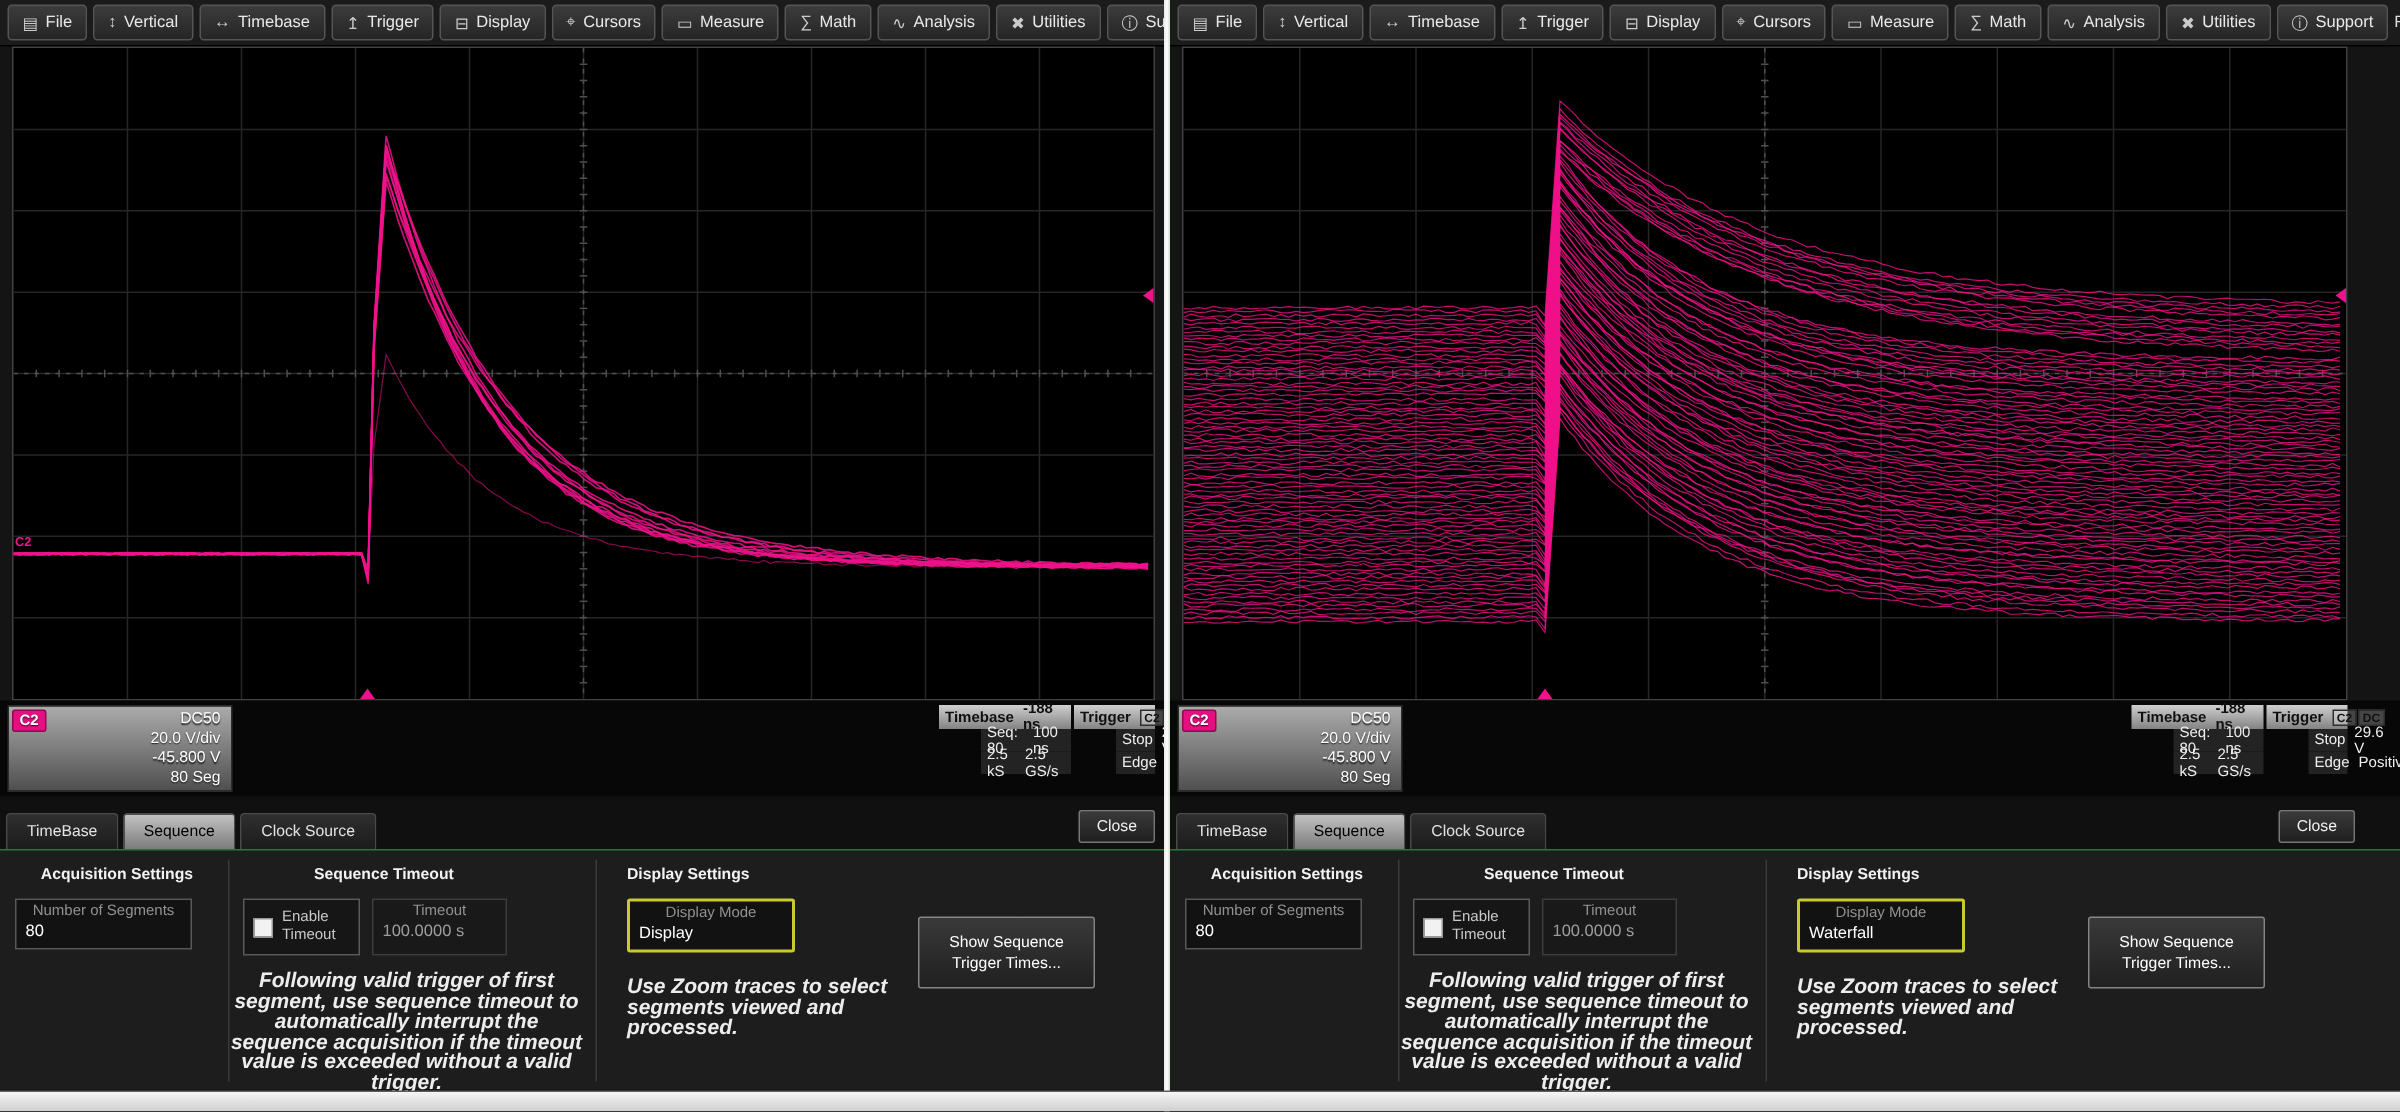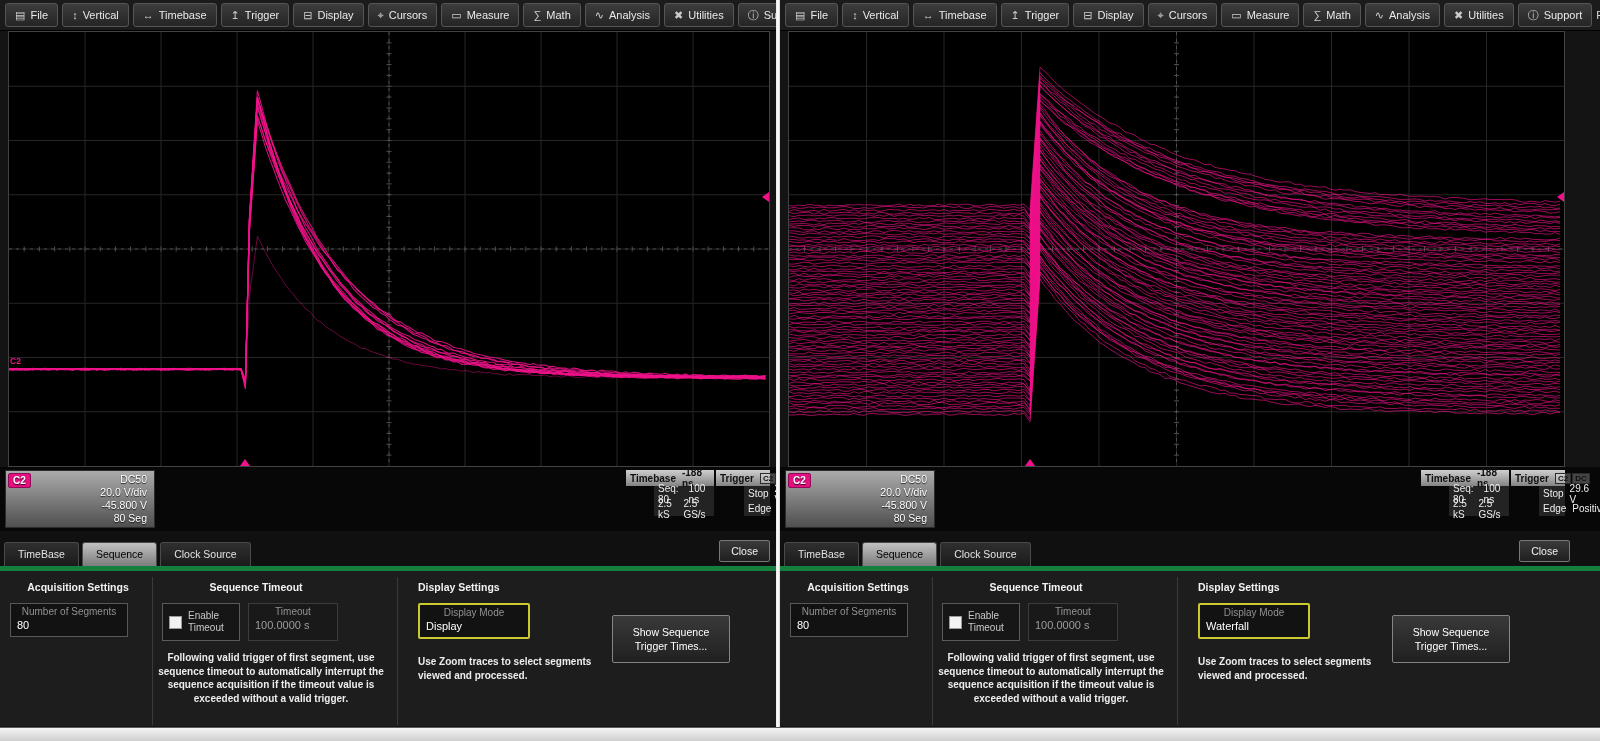--- a/index.html
+++ b/index.html
@@ -69,34 +69,34 @@
          background:linear-gradient(#2f2f2f,#1b1b1b); border:1px solid #4a4a4a; border-bottom:none;
          border-radius:3px 3px 0 0; }
   .tab.selected { background:linear-gradient(#c2c2c2,#7c7c7c); color:#000; font-weight:normal; }
   .close-btn { margin-left:auto; margin-bottom:4px; margin-right:6px; padding:4px 11px;
                font-size:10.5px; color:#f0f0f0; background:linear-gradient(#3a3a3a,#1f1f1f);
                border:1px solid #777; border-radius:2px; }
   .close-right { margin-right:30px; }
 
   
   .dialog { position:absolute; top:566px; left:0; right:0; height:160px; background:#1d1d1d;
-            border-top:5px solid #15803d; }
+            border-top:1px solid #15803d; }
   .vsep { position:absolute; top:6px; height:148px; width:1px; background:#3a3a3a; }
   .dheading { position:absolute; font-size:10.5px; font-weight:bold; color:#f2f2f2; }
   .field { position:absolute; background:#121212; border:1px solid #585858; padding:2px 6px; }
   .flabel { font-size:10px; color:#919191; line-height:12px;text-align:center; }
   .fvalue { font-size:11px; color:#ffffff; line-height:14px; }
   .fvalue.dim { color:#9d9d9d; }
   .combo { border:2px solid #caca2e; border-radius:2px; }
   .chkbtn { position:absolute; display:flex; align-items:center; gap:6px; background:#161616;
             border:1px solid #5a5a5a; padding:4px 6px; }
   .chksq { width:13px; height:13px; background:#f2f2f2; border:1px solid #9a9a9a; }
   .chklabel { font-size:10px; color:#c9c9c9; line-height:12px; }
-  .dnote { position:absolute; font-size:10px; font-weight:bold; color:#ededed;
-           text-align:center; line-height:13.5px; }
+  .dnote { position:absolute; font-size:14px; font-weight:bold; color:#ededed;
+           text-align:center; line-height:13.5px;font-style:italic; }
   .dnote-left { text-align:left; }
   .bigbtn { position:absolute; display:flex; flex-direction:column; align-items:center;
             justify-content:center; background:linear-gradient(#393939,#202020);
             border:1px solid #858585; border-radius:2px; color:#fff; font-size:10.5px;
             line-height:14px; text-align:center; }
 
   
   .bottom-strip { position:absolute; left:0; right:0; bottom:0; height:14px;
                   background:linear-gradient(#f5f5f5,#cfcfcf); border-top:1px solid #5c5c5c; z-index:5; }
   .watermark { position:absolute; right:0; bottom:0; width:212px; height:34px; background:#8f8f8f;

